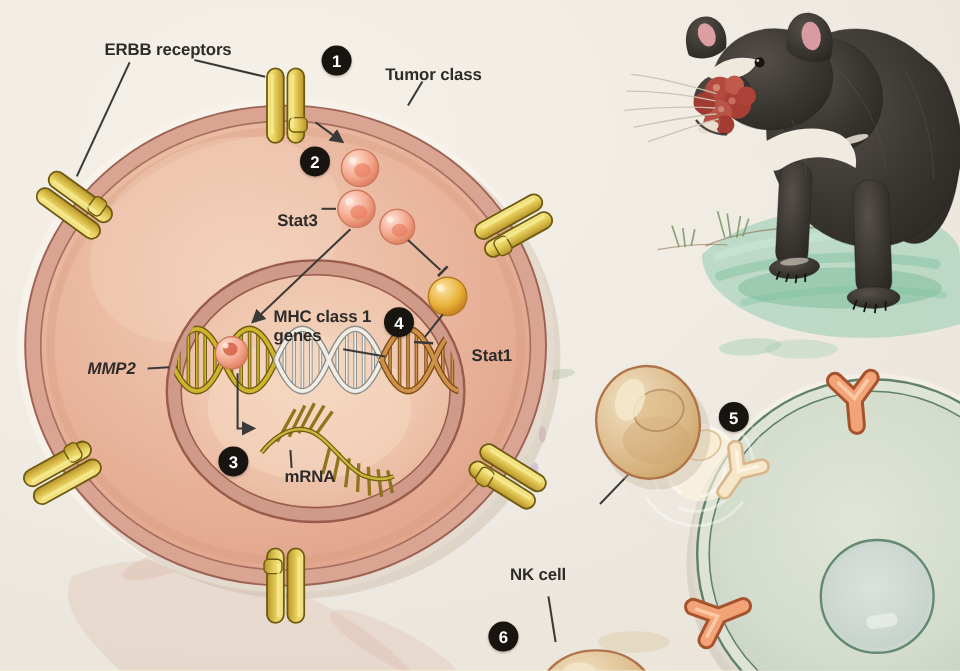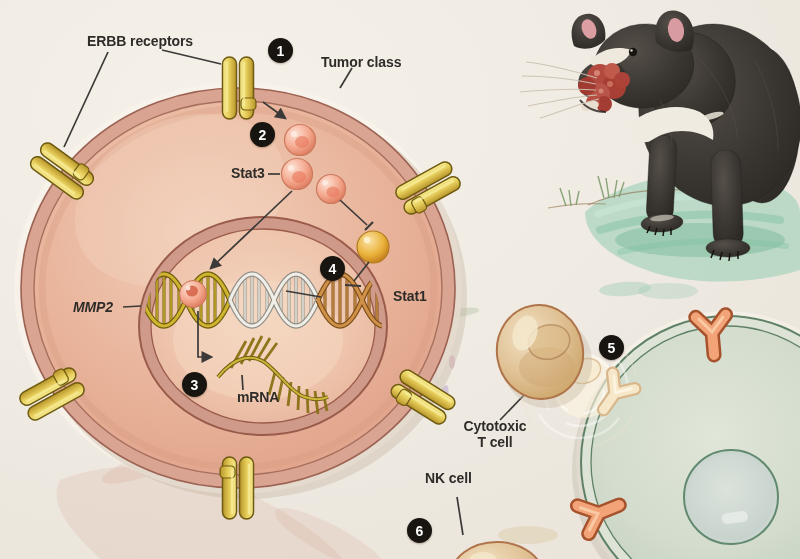--- a/index.html
+++ b/index.html
@@ -321,28 +321,28 @@
       <path d="M599,99 C578,104 560,112 540,118"></path>
     </g>
     <path d="M650,226 L647,233 M657,228 L655,235 M664,229 L663,236 M671,228 L671,235" stroke="#16130f" stroke-width="1.5"></path>
     <path d="M714,250 L711,258 M722,252 L720,260 M730,253 L729,261 M738,251 L738,259" stroke="#16130f" stroke-width="1.5"></path>
     <ellipse cx="662" cy="218" rx="12" ry="3" transform="rotate(-6 662 218)" fill="#ded8cc" opacity="0.6"></ellipse>
   </g>
 </svg>
 
   <div class="lbl" style="left:87px; top:33px;">ERBB receptors</div>
   <div class="lbl" style="left:321px; top:54px;">Tumor class</div>
-  <div class="lbl" style="left:231px; top:165px;">Stat3</div>
+  <div class="lbl" style="left:231px; top:175px;">Stat3</div>
   <div class="lbl" style="left:393px; top:288px;">Stat1</div>
+  <div class="lbl" style="left:228px; top:255px;">
+    <span style="display:block;">MHC class 1</span>
+    <span style="display:block;">genes</span>
+  </div>
   <div class="lbl it" style="left:73px; top:299px;font-style:italic;">MMP2</div>
   <div class="lbl" style="left:237px; top:389px;">mRNA</div>
-  <div class="lbl center" style="left:450px; top:418px; width:90px;">
-    <span style="display:block;">Cytotoxic</span>
-    <span style="display:block;">T cell</span>
-  </div>
   <div class="lbl" style="left:425px; top:470px;">NK cell</div>
 
   <div class="badge" style="left:268px; top:38px;">1</div>
   <div class="badge" style="left:250px; top:122px;">2</div>
   <div class="badge" style="left:182px; top:372px;">3</div>
   <div class="badge" style="left:320px; top:256px;">4</div>
   <div class="badge" style="left:599px; top:335px;">5</div>
   <div class="badge" style="left:407px; top:518px;">6</div>
 
 </div>

